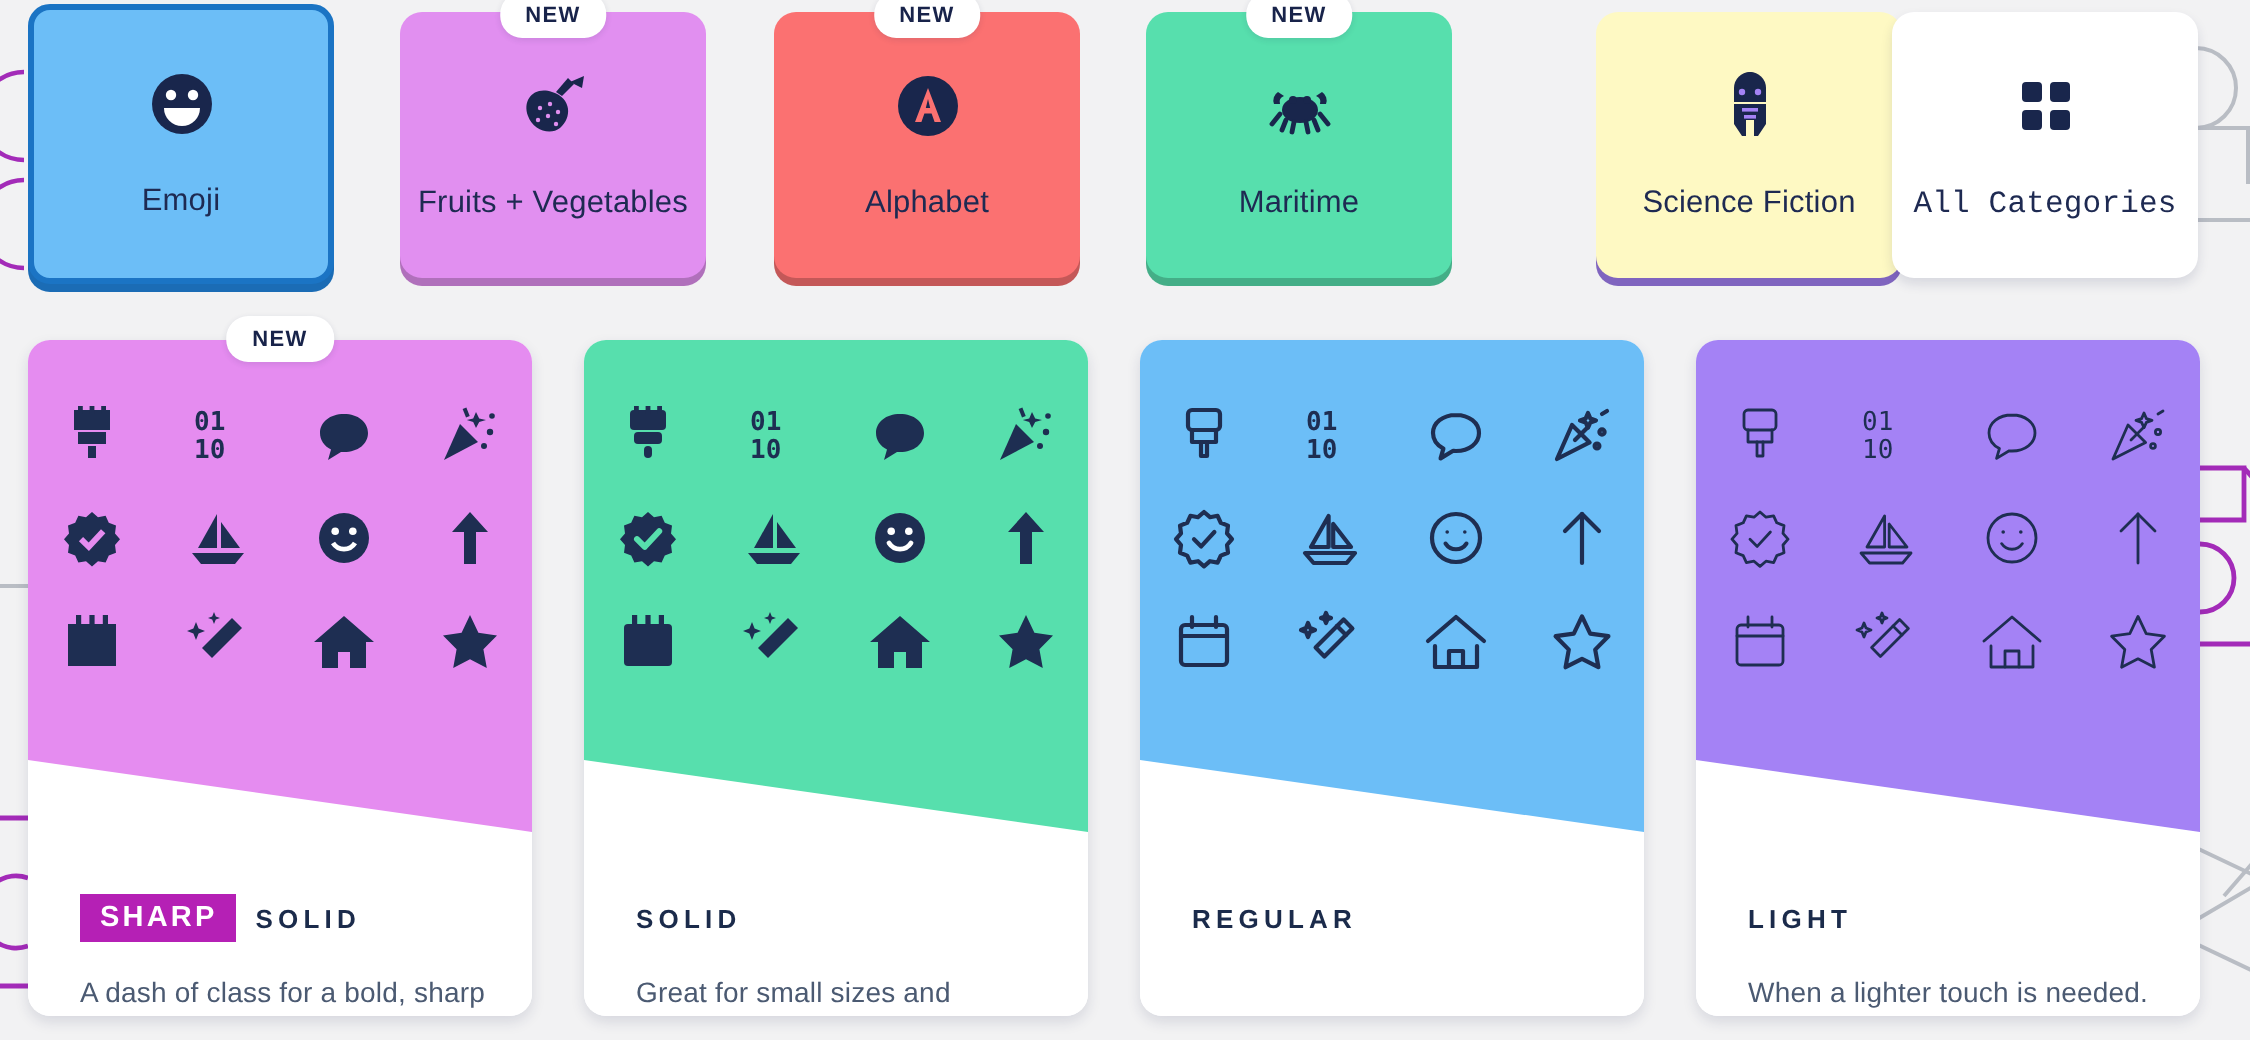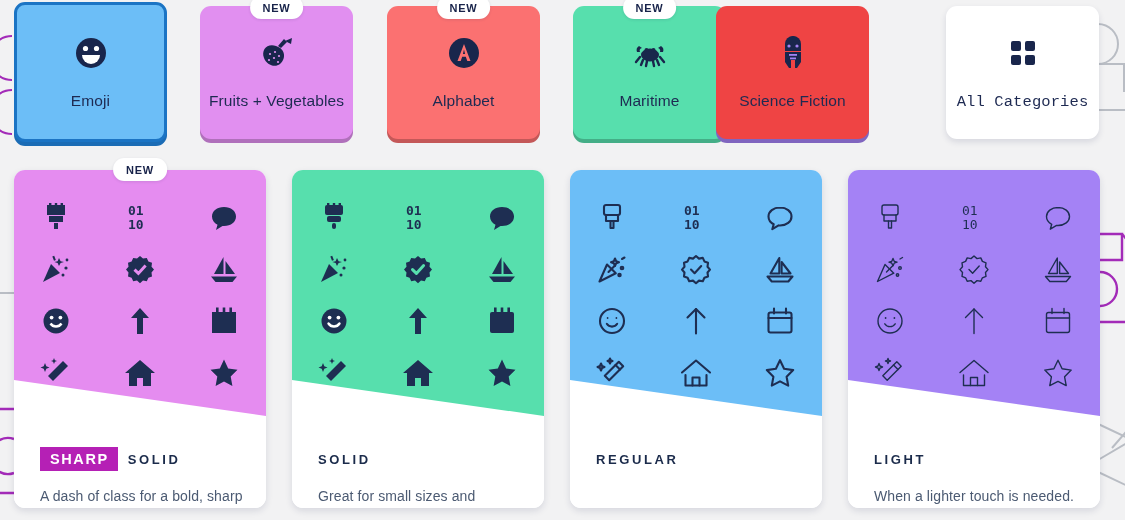--- a/index.html
+++ b/index.html
@@ -60,21 +60,21 @@
   .style-top {
     position: absolute; left: 0; top: 0; width: 100%; height: 248px;
   }
   .style-white {
     position: absolute; left: 0; bottom: 0; width: 100%; height: 150px;
     background: #ffffff;
     clip-path: polygon(0 22px, 100% 58px, 100% 100%, 0 100%);
   }
   .icon-grid {
     position: absolute; left: 0; top: 30px; width: 100%;
-    display: grid; grid-template-columns: repeat(3, 1fr);
+    display: grid; grid-template-columns: repeat(4, 1fr);
     row-gap: 18px; justify-items: center; align-items: center;
     z-index: 2;
   }
   .icon-cell { width: 34px; height: 34px; display: flex; align-items: center; justify-content: center; }
   .icon-cell svg { display: block; }
 
   .style-text { position: absolute; left: 26px; right: 18px; top: 253px; z-index: 4; }
   .style-title-row { display: flex; align-items: center; gap: 10px; height: 26px; margin-top: 23px; }
   .sharp-badge {
     background: #b520b5; color: #ffffff;
@@ -176,21 +176,21 @@
             <ellipse cx="20" cy="22" rx="9" ry="6.5" fill="#19264c"></ellipse>
             <circle cx="16.5" cy="17" r="2" fill="#19264c"></circle>
             <circle cx="23.5" cy="17" r="2" fill="#19264c"></circle>
             <path d="M9 13 A5 5 0 0 0 7 19 L10 19 A3 3 0 0 1 12 15 Z" fill="#19264c"></path>
             <path d="M31 13 A5 5 0 0 1 33 19 L30 19 A3 3 0 0 0 28 15 Z" fill="#19264c"></path>
             <path d="M10 24 L6 29 M13 27 L11 32 M30 24 L34 29 M27 27 L29 32" stroke="#19264c" stroke-width="2.4" stroke-linecap="round" fill="none"></path>
             <path d="M17 28 L16 33 M23 28 L24 33" stroke="#19264c" stroke-width="2.4" stroke-linecap="round" fill="none"></path>
           </svg></span>
         <div class="cat-label">Maritime</div>
       </div>
-      <div class="cat-card" style="left: 716px; background: #ef4444; box-shadow: rgb(128, 101, 191) 0px 4px 0px 0px;">
+      <div class="cat-card" style="left: 798px; background: #fef9c3; box-shadow: rgb(128, 101, 191) 0px 4px 0px 0px;">
         <span class="cat-icon"><svg width="40" height="40" viewBox="0 0 40 40">
             <path d="M20 5 L20 9" stroke="#19264c" stroke-width="2" fill="none"></path>
             <circle cx="20" cy="5" r="2" fill="#19264c"></circle>
             <path d="M12 11 A8 8 0 0 1 28 11 L28 18 L12 18 Z" fill="#19264c"></path>
             <circle cx="16" cy="13" r="1.6" fill="#a482f5"></circle>
             <circle cx="24" cy="13" r="1.6" fill="#a482f5"></circle>
             <path d="M12 19 L28 19 L28 29 L24 35 L22 35 L22 27 L18 27 L18 35 L16 35 L12 29 Z" fill="#19264c"></path>
             <rect x="16" y="21" width="8" height="1.8" fill="#a482f5"></rect>
             <rect x="17" y="24.5" width="6" height="1.8" fill="#a482f5"></rect>
           </svg></span>

